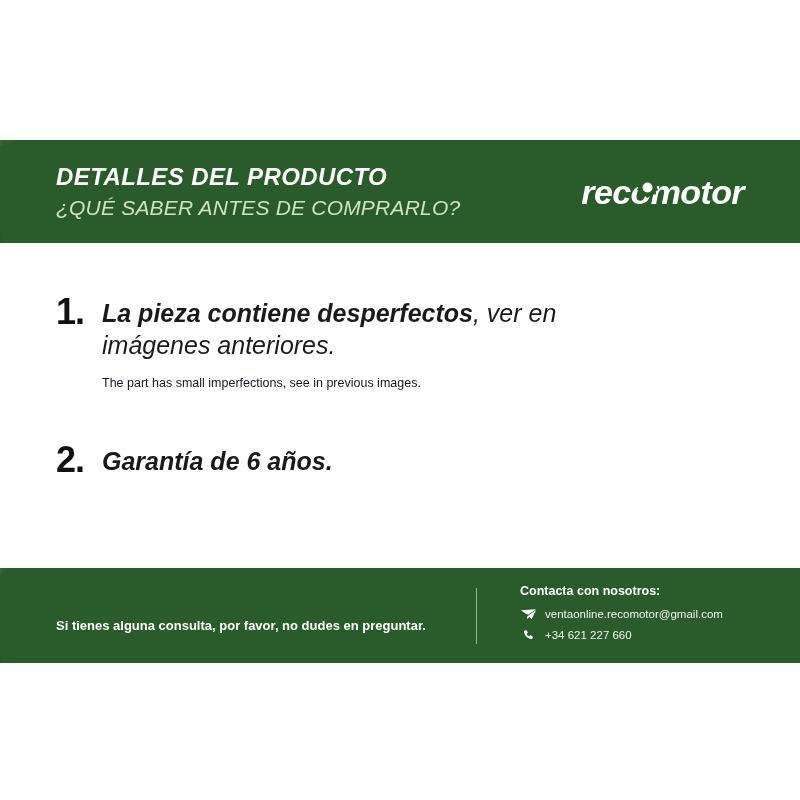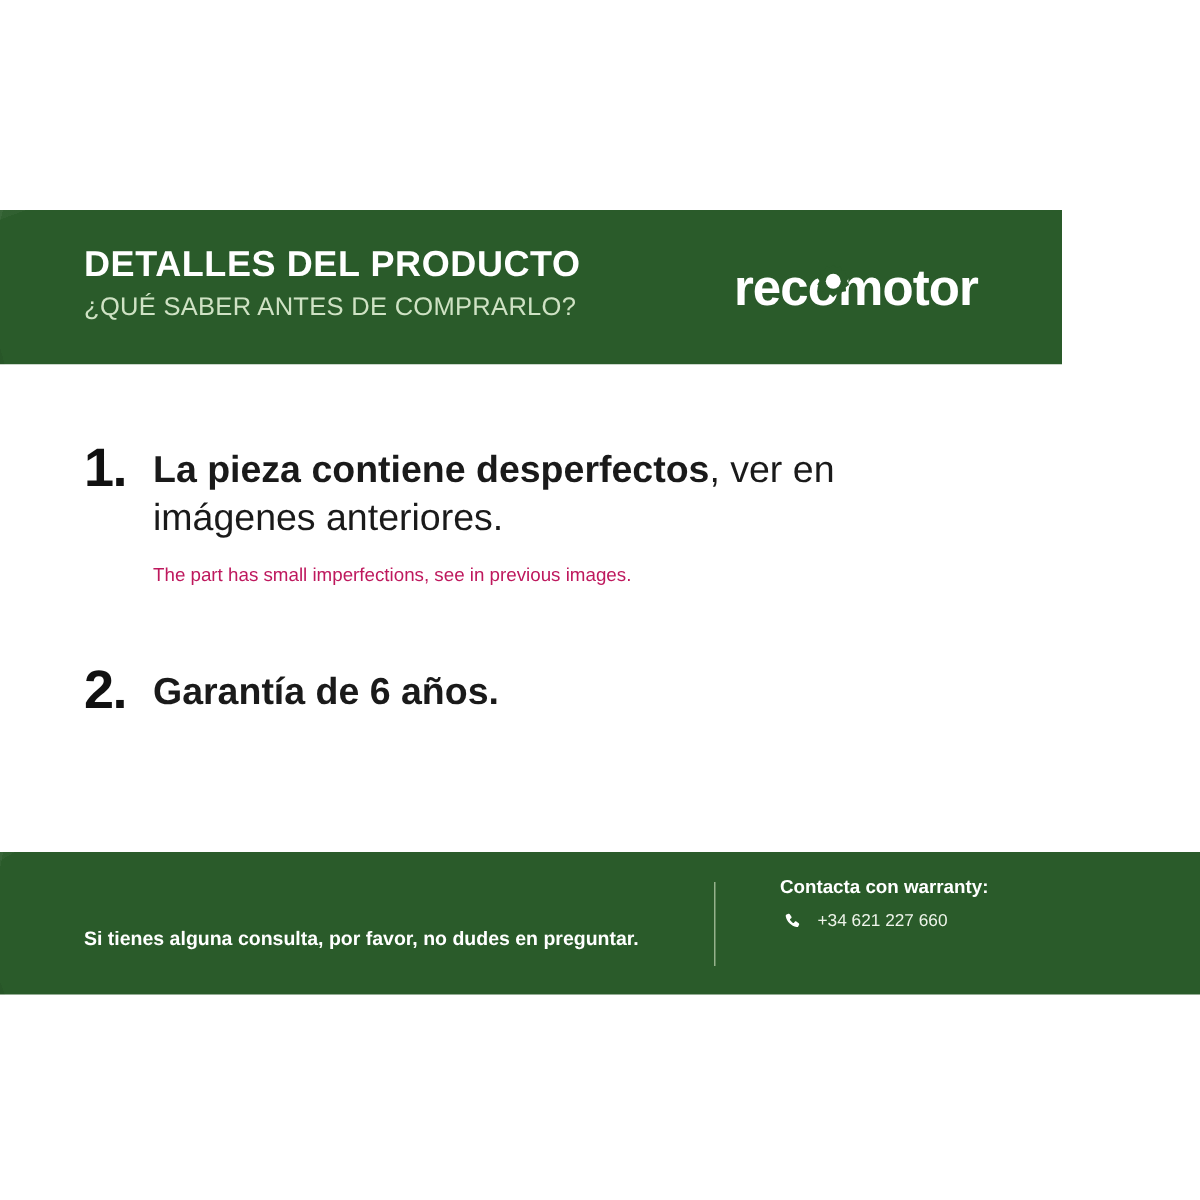--- a/index.html
+++ b/index.html
@@ -18,46 +18,47 @@
     width: 800px;
     height: 800px;
     background: #ffffff;
   }
 
   
   .header {
     position: absolute;
     left: 0;
     top: 140px;
-    width: 708px;
+    width: 800px;
     height: 103px;
     background: #2a5b2a;
     background-image:
       linear-gradient(105deg, rgba(255,255,255,0.045) 0 2px, rgba(0,0,0,0) 2px 22px),
       linear-gradient(75deg, rgba(0,0,0,0.05) 0 3px, rgba(0,0,0,0) 3px 30px),
       linear-gradient(160deg, rgba(255,255,255,0.03) 0 6px, rgba(0,0,0,0) 6px 40px);
     overflow: hidden;
+    font-style: italic;
   }
   .header-texts {
     position: absolute;
     left: 56px;
     top: 24px;
   }
   .header-title {
     color: #ffffff;
     font-size: 24px;
     font-weight: bold;
     letter-spacing: 0.4px;
     line-height: 1.1;
     margin: 0 0 6px 0;
     white-space: nowrap;
   }
   .header-sub {
     color: #cfe2c4;
-    font-size: 17px;
+    font-size: 21px;
     font-weight: normal;
     letter-spacing: 0.2px;
     line-height: 1.1;
     margin: 0;
     white-space: nowrap;
   }
   .brand {
     position: absolute;
     right: 56px;
     top: 30px;
@@ -114,27 +115,28 @@
   .item-main {
     flex: 1 1 auto;
     padding-top: 4px;
   }
   .item-text {
     font-size: 25px;
     color: #1a1a1a;
     line-height: 1.28;
     margin: 0;
     max-width: 560px;
+    font-style: italic;
   }
   .item-text .bold {
     font-weight: bold;
   }
   .item-sub {
     font-size: 12.5px;
-    color: #be185d;
+    color: #0f172a;
     margin: 14px 0 0 0;
     line-height: 1.3;
   }
   .item-2 .item-sub { margin-top: 14px; }
 
   
   .footer {
     position: absolute;
     left: 0;
     top: 568px;
@@ -246,22 +248,31 @@
   </div>
 
   <div class="footer">
     <div class="footer-left">
       <div class="footer-left-text">Si tienes alguna consulta, por favor, no dudes en preguntar.</div>
     </div>
 
     <div class="footer-divider"></div>
 
     <div class="footer-right">
-      <div class="contact-title">Contacta con warranty:</div>
-
+      <div class="contact-title">Contacta con nosotros:</div>
+
+      <div class="contact-row">
+        <span class="contact-icon">
+          <svg width="15" height="11" viewBox="0 0 20 14" aria-hidden="true">
+            <path fill="#ffffff" d="M0 1.2 L20 0 L9.5 7.2 L5.5 5.2 Z"></path>
+            <path fill="#ffffff" d="M10.6 8.1 L20 0.9 L14.2 13.4 L11.2 10.2 L8.1 13 L8.3 9.6 Z"></path>
+          </svg>
+        </span>
+        <span class="contact-value">ventaonline.recomotor@gmail.com</span>
+      </div>
 
       <div class="contact-row">
         <span class="contact-icon">
           <svg width="13" height="13" viewBox="0 0 24 24" aria-hidden="true">
             <path fill="#ffffff" d="M6.6 2.2c0.6-0.3 1.4-0.1 1.8 0.5l2 3c0.4 0.6 0.3 1.4-0.3 1.9l-1.3 1c-0.3 0.2-0.4 0.6-0.2 0.9 0.9 1.7 2.3 3.1 4 4 0.3 0.2 0.7 0.1 0.9-0.2l1-1.3c0.5-0.6 1.3-0.7 1.9-0.3l3 2c0.6 0.4 0.8 1.2 0.5 1.8l-1 2c-0.4 0.8-1.3 1.2-2.2 1-3.3-0.6-6.3-2.2-8.7-4.6-2.4-2.4-4-5.4-4.6-8.7-0.2-0.9 0.2-1.8 1-2.2z"></path>
           </svg>
         </span>
         <span class="contact-value">+34 621 227 660</span>
       </div>
     </div>

